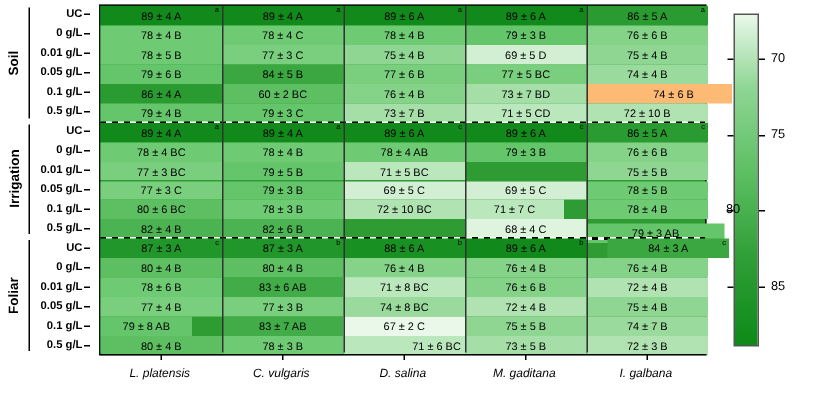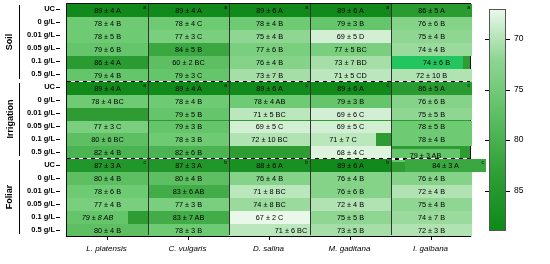--- a/index.html
+++ b/index.html
@@ -177,21 +177,21 @@
       </div>
       <div class="cell" style="left: 81px; top: 51.7778px; width: 81px; height: 12.9444px; background: rgb(93, 191, 98);">
         <span class="val">60 ± 2 BC</span>
       </div>
       <div class="cell" style="left: 162px; top: 51.7778px; width: 81px; height: 12.9444px; background: rgb(132, 211, 136);">
         <span class="val">76 ± 4 B</span>
       </div>
       <div class="cell" style="left: 243px; top: 51.7778px; width: 81px; height: 12.9444px; background: rgb(165, 222, 167);">
         <span class="val">73 ± 7 BD</span>
       </div>
-      <div class="cell" style="left: 324px; top: 51.7778px; width: 72px; height: 12.9444px; background: #22c55e; padding-left: 19px;">
+      <div class="cell" style="left: 324px; top: 51.7778px; width: 97px; height: 12.9444px; background: #fdba74; padding-left: 19px;">
         <span class="val">74 ± 6 B</span>
       </div>
       <div class="cell" style="left: 0px; top: 64.7222px; width: 81px; height: 12.9444px; background: rgb(101, 197, 106);">
         <span class="val">79 ± 4 B</span>
       </div>
       <div class="cell" style="left: 81px; top: 64.7222px; width: 81px; height: 12.9444px; background: rgb(101, 197, 106); align-items: center;">
         <span class="val">79 ± 3 C</span>
       </div>
       <div class="cell" style="left: 162px; top: 64.7222px; width: 81px; height: 12.9444px; background: rgb(165, 222, 167);">
         <span class="val">73 ± 7 B</span>
@@ -231,29 +231,29 @@
       </div>
       <div class="cell" style="left: 162px; top: 90.6111px; width: 81px; height: 12.9444px; background: rgb(110, 203, 115);">
         <span class="val">78 ± 4 AB</span>
       </div>
       <div class="cell" style="left: 243px; top: 90.6111px; width: 81px; height: 12.9444px; background: rgb(101, 197, 106);">
         <span class="val">79 ± 3 B</span>
       </div>
       <div class="cell" style="left: 324px; top: 90.6111px; width: 81px; height: 12.9444px; background: rgb(132, 211, 136);">
         <span class="val">76 ± 6 B</span>
       </div>
+      <div class="cell" style="left: 0px; top: 103.556px; width: 81px; height: 12.9444px; background: rgb(121, 207, 125);">
+        <span class="val">77 ± 3 BC</span>
+      </div>
       <div class="cell" style="left: 81px; top: 103.556px; width: 81px; height: 12.9444px; background: rgb(101, 197, 106);">
         <span class="val">79 ± 5 B</span>
       </div>
       <div class="cell" style="left: 162px; top: 103.556px; width: 81px; height: 12.9444px; background: rgb(187, 231, 189);">
         <span class="val">71 ± 5 BC</span>
       </div>
-      <div class="cell" style="left: 243px; top: 103.556px; width: 81px; height: 12.9444px; background: rgb(210, 239, 211);">
-        <span class="val">69 ± 6 C</span>
-      </div>
       <div class="cell" style="left: 324px; top: 103.556px; width: 81px; height: 12.9444px; background: rgb(143, 214, 146);">
         <span class="val">75 ± 5 B</span>
       </div>
       <div class="cell" style="left: 0px; top: 116.5px; width: 81px; height: 12.9444px; background: rgb(121, 207, 125);">
         <span class="val">77 ± 3 C</span>
       </div>
       <div class="cell" style="left: 81px; top: 116.5px; width: 81px; height: 12.9444px; background: rgb(101, 197, 106);">
         <span class="val">79 ± 3 B</span>
       </div>
       <div class="cell" style="left: 162px; top: 116.5px; width: 81px; height: 12.9444px; background: rgb(210, 239, 211);">
@@ -285,21 +285,21 @@
       </div>
       <div class="cell" style="left: 81px; top: 142.389px; width: 81px; height: 12.9444px; background: rgb(75, 179, 81);">
         <span class="val">82 ± 6 B</span>
       </div>
       <div class="cell" style="left: 162px; top: 142.389px; width: 81px; height: 12.9444px; background: rgb(199, 235, 200); margin-top: 36px;">
         <span class="val">70 ± 5 BC</span>
       </div>
       <div class="cell" style="left: 243px; top: 142.389px; width: 81px; height: 12.9444px; background: rgb(222, 244, 222);">
         <span class="val">68 ± 4 C</span>
       </div>
-      <div class="cell" style="left: 324px; top: 145px; width: 69px; height: 12.9444px; background: rgb(101, 197, 106);">
+      <div class="cell" style="left: 324px; top: 145px; width: 92px; height: 12.9444px; background: rgb(101, 197, 106);">
         <span class="val">79 ± 3 AB</span>
       </div>
       <div class="dashsep" style="top: 154.333px;"></div>
       <div class="cell" style="left: 0px; top: 155.333px; width: 81px; height: 12.9444px; background: rgb(33, 150, 42);">
         <span class="val">87 ± 3 A</span>
         <span class="sup">c</span>
       </div>
       <div class="cell" style="left: 81px; top: 155.333px; width: 81px; height: 12.9444px; background: rgb(33, 150, 42);">
         <span class="val">87 ± 3 A</span>
         <span class="sup">b</span>
@@ -354,21 +354,21 @@
       </div>
       <div class="cell" style="left: 162px; top: 194.167px; width: 81px; height: 12.9444px; background: rgb(154, 218, 156);">
         <span class="val">74 ± 8 BC</span>
       </div>
       <div class="cell" style="left: 243px; top: 194.167px; width: 81px; height: 12.9444px; background: rgb(176, 226, 178);">
         <span class="val">72 ± 4 B</span>
       </div>
       <div class="cell" style="left: 324px; top: 194.167px; width: 81px; height: 12.9444px; background: rgb(143, 214, 146);">
         <span class="val">75 ± 4 B</span>
       </div>
-      <div class="cell" style="left: 0px; top: 207.111px; width: 61px; height: 12.9444px; background: rgb(101, 197, 106); font-style: italic;">
+      <div class="cell" style="left: 0px; top: 207.111px; width: 61px; height: 12.9444px; background: rgb(101, 197, 106);">
         <span class="val">79 ± 8 AB</span>
       </div>
       <div class="cell" style="left: 81px; top: 207.111px; width: 81px; height: 12.9444px; background: rgb(66, 173, 72);">
         <span class="val">83 ± 7 AB</span>
       </div>
       <div class="cell" style="left: 162px; top: 207.111px; width: 81px; height: 12.9444px; background: rgb(233, 248, 233);">
         <span class="val">67 ± 2 C</span>
       </div>
       <div class="cell" style="left: 243px; top: 207.111px; width: 81px; height: 12.9444px; background: rgb(143, 214, 146);">
         <span class="val">75 ± 5 B</span>
@@ -414,19 +414,19 @@
   <div id="cbarbox"></div>
   <div id="cbar-ticks">
       <div class="cbtick" style="left: 506px; top: 39.2727px;"></div>
       <div class="cbtickin" style="left: 485px; top: 39.2727px;"></div>
       <div class="cblab" style="left: 514px; top: 33.2727px;">70</div>
       <div class="cbtick" style="left: 506px; top: 89.7273px;"></div>
       <div class="cbtickin" style="left: 485px; top: 89.7273px;"></div>
       <div class="cblab" style="left: 514px; top: 83.7273px;">75</div>
       <div class="cbtick" style="left: 506px; top: 140.182px;"></div>
       <div class="cbtickin" style="left: 485px; top: 140.182px;"></div>
-      <div class="cblab" style="left: 514px; top: 134.182px;">80</div>
+      <div class="cblab" style="left: 484px; top: 134.182px;">80</div>
       <div class="cbtick" style="left: 506px; top: 190.636px;"></div>
       <div class="cbtickin" style="left: 485px; top: 190.636px;"></div>
       <div class="cblab" style="left: 514px; top: 184.636px;">85</div>
     </div>
 
 </div>
 
 </body></html>

